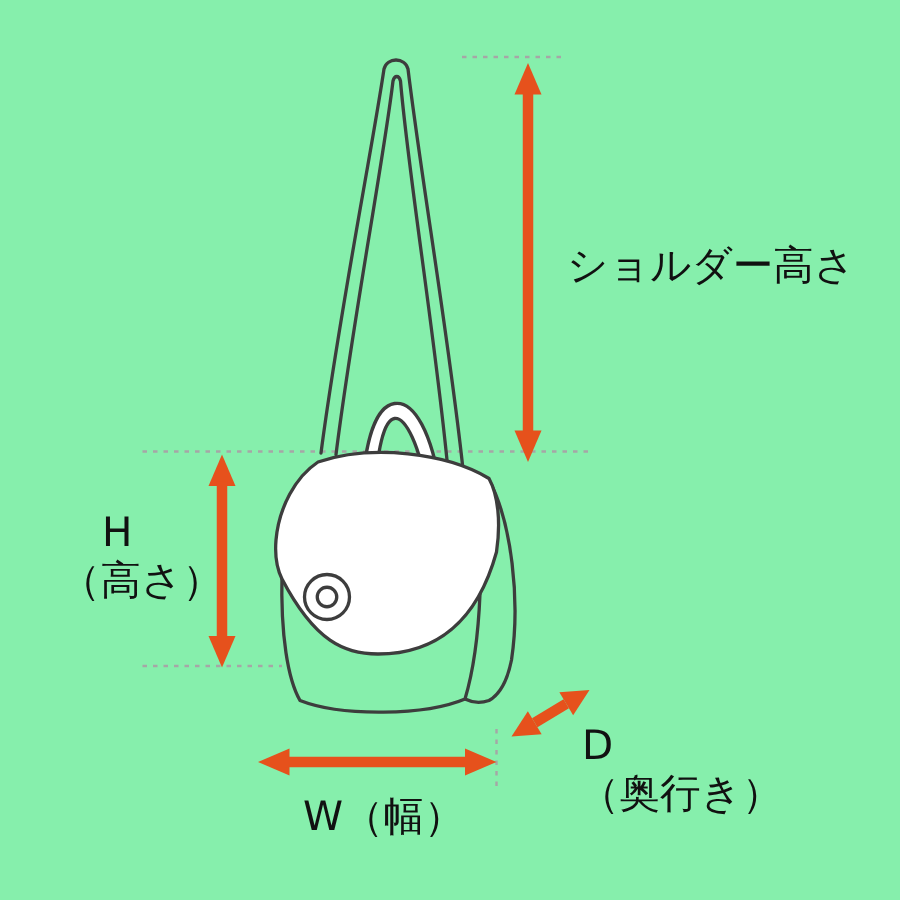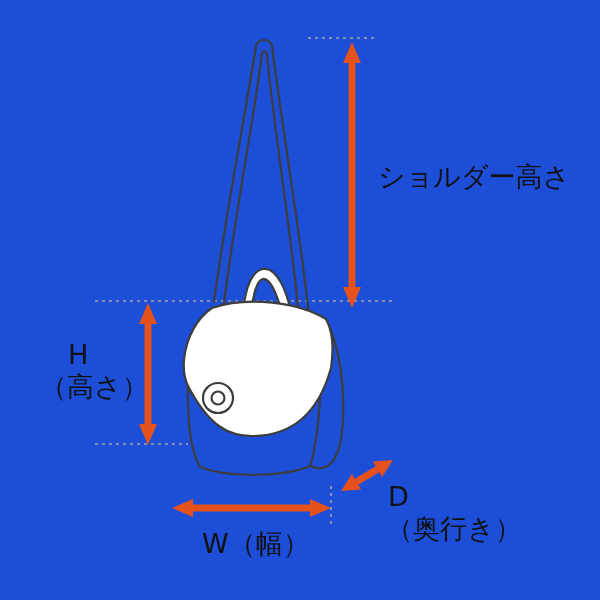--- a/index.html
+++ b/index.html
@@ -5,21 +5,21 @@
   html, body {
     margin: 0;
     padding: 0;
     background: #ffffff;
     font-family: "DejaVu Sans", "Liberation Sans", sans-serif;
   }
   .canvas {
     position: relative;
     width: 600px;
     height: 600px;
-    background: #1d4ed8;
+    background: #86efac;
     overflow: hidden;
   }
   svg { display: block; }
 
   .guide {
     stroke: #a6a6a6;
     stroke-width: 1.6;
     stroke-dasharray: 3 4;
     fill: none;
   }

